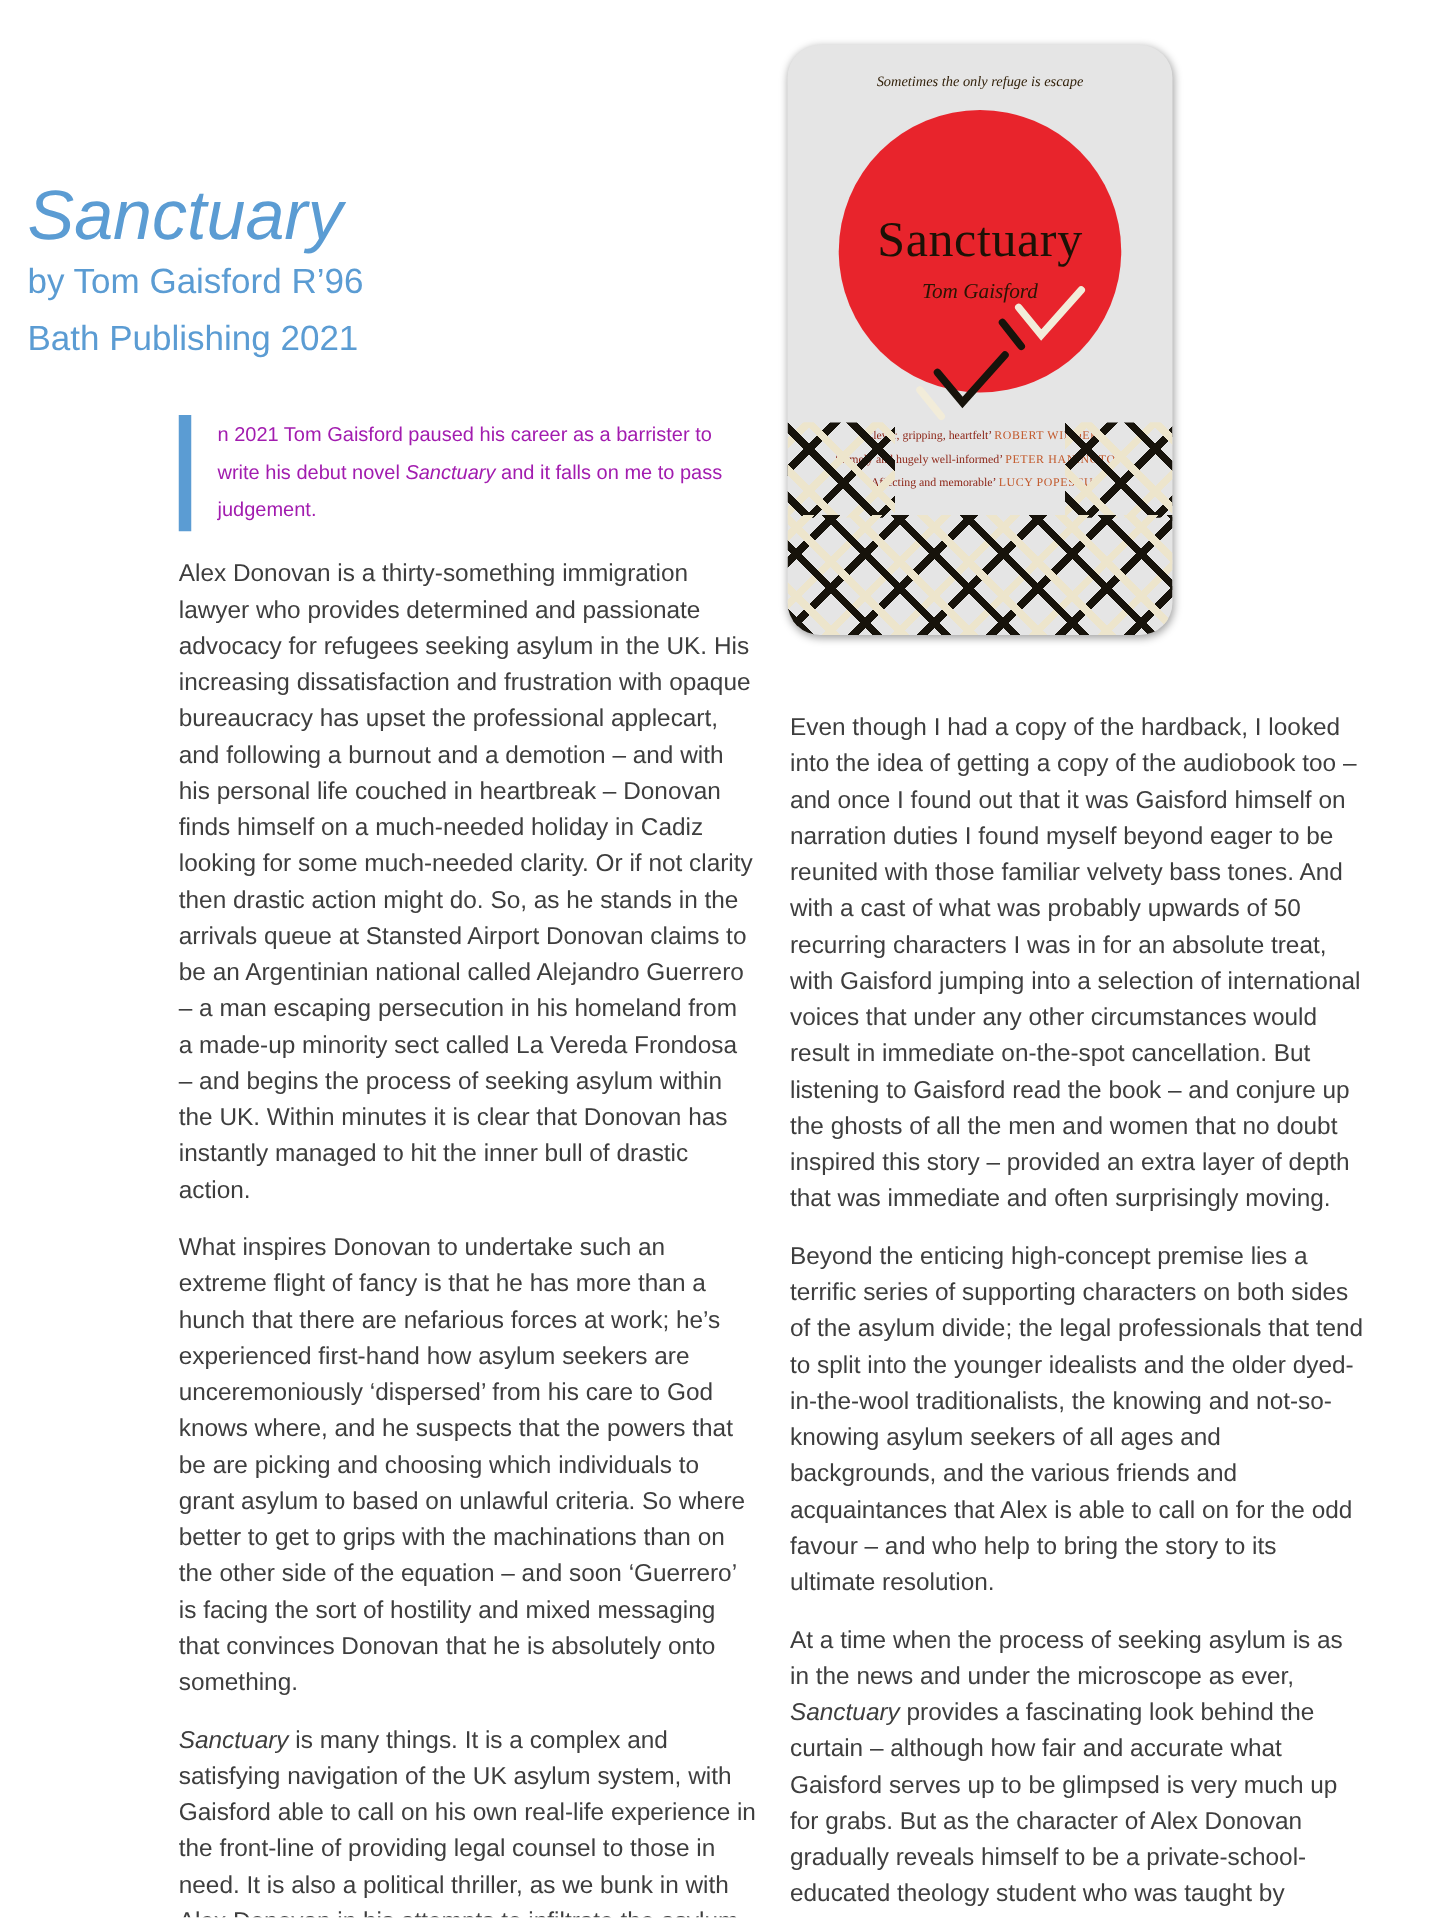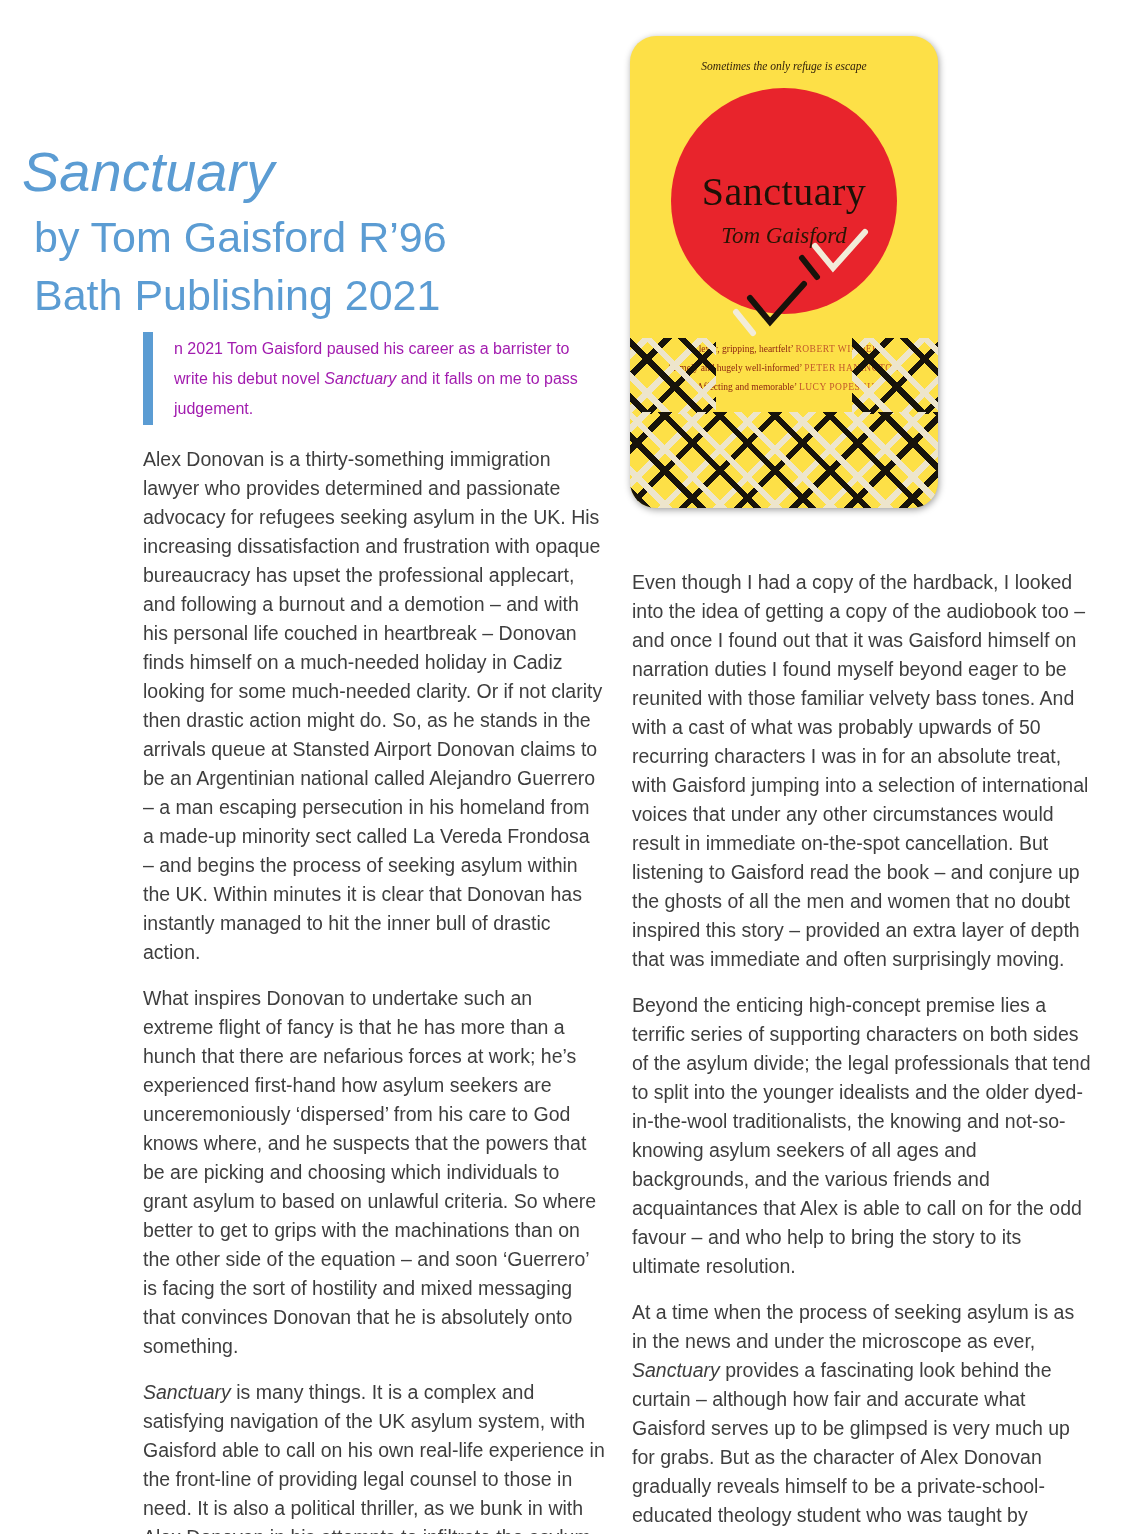--- a/index.html
+++ b/index.html
@@ -2,32 +2,32 @@
 <html><head>
 <meta charset="utf-8">
 <style>
   html,body{margin:0;padding:0;background:#ffffff;}
   .page{position:relative;width:1148px;height:1534px;background:#ffffff;overflow:hidden;
         font-family:"Liberation Sans",sans-serif;color:#3e3e3e;}
 
   
   .title-block{position:absolute;left:22px;top:142px;width:560px;}
   .page-title{font-style:italic;font-size:56px;line-height:60px;color:#5b9cd3;font-weight:400;margin:0;}
-  .page-sub{font-size:43px;line-height:46px;color:#5b9cd3;font-weight:400;margin:12px;}
+  .page-sub{font-size:28px;line-height:46px;color:#5b9cd3;font-weight:400;margin:0;}
 
   
-  .cover{position:absolute;left:630px;top:36px;width:308px;height:472px;background:#fde047;
+  .cover{position:absolute;left:630px;top:36px;width:308px;height:472px;background:#e5e5e5;
          box-shadow:1px 2px 7px rgba(0,0,0,0.38);overflow:hidden;border-radius:26px;}
   .cover-tagline{position:absolute;top:24px;left:0;width:100%;text-align:center;
          font-family:"Liberation Serif",serif;font-style:italic;font-size:11.5px;color:#32210a;}
   .cover-circle{position:absolute;left:41px;top:52px;width:226px;height:226px;border-radius:50%;
          background:#e8242c;text-align:center;}
   .cover-title{font-family:"Liberation Serif",serif;font-size:40px;color:#1c1206;margin:80px 0 0 0;
          font-weight:500;letter-spacing:0.5px;}
-  .cover-author{font-family:"Liberation Serif",serif;font-style:italic;font-size:23px;color:#2a1503;
+  .cover-author{font-family:"Liberation Serif",serif;font-style:italic;font-size:17px;color:#2a1503;
          margin-top:8px;}
   .cover-birds{position:absolute;left:0;top:0;width:308px;height:472px;pointer-events:none;}
   .cover-quotes{position:absolute;top:304px;left:0;width:100%;text-align:center;
          font-family:"Liberation Serif",serif;}
   .cover-quote-line{font-size:9.5px;line-height:19px;color:#8a1f10;}
   .cover-quote-line .src{color:#c2592b;letter-spacing:0.5px;}
   .hatch{position:absolute;
       background-image:
         repeating-linear-gradient(45deg,transparent 0 9px,#17130b 9px 15px,transparent 15px 24px,#ede5cc 24px 30px,transparent 30px 39px),
         repeating-linear-gradient(135deg,transparent 0 9px,#ede5cc 9px 15px,transparent 15px 24px,#17130b 24px 30px,transparent 30px 39px);}

